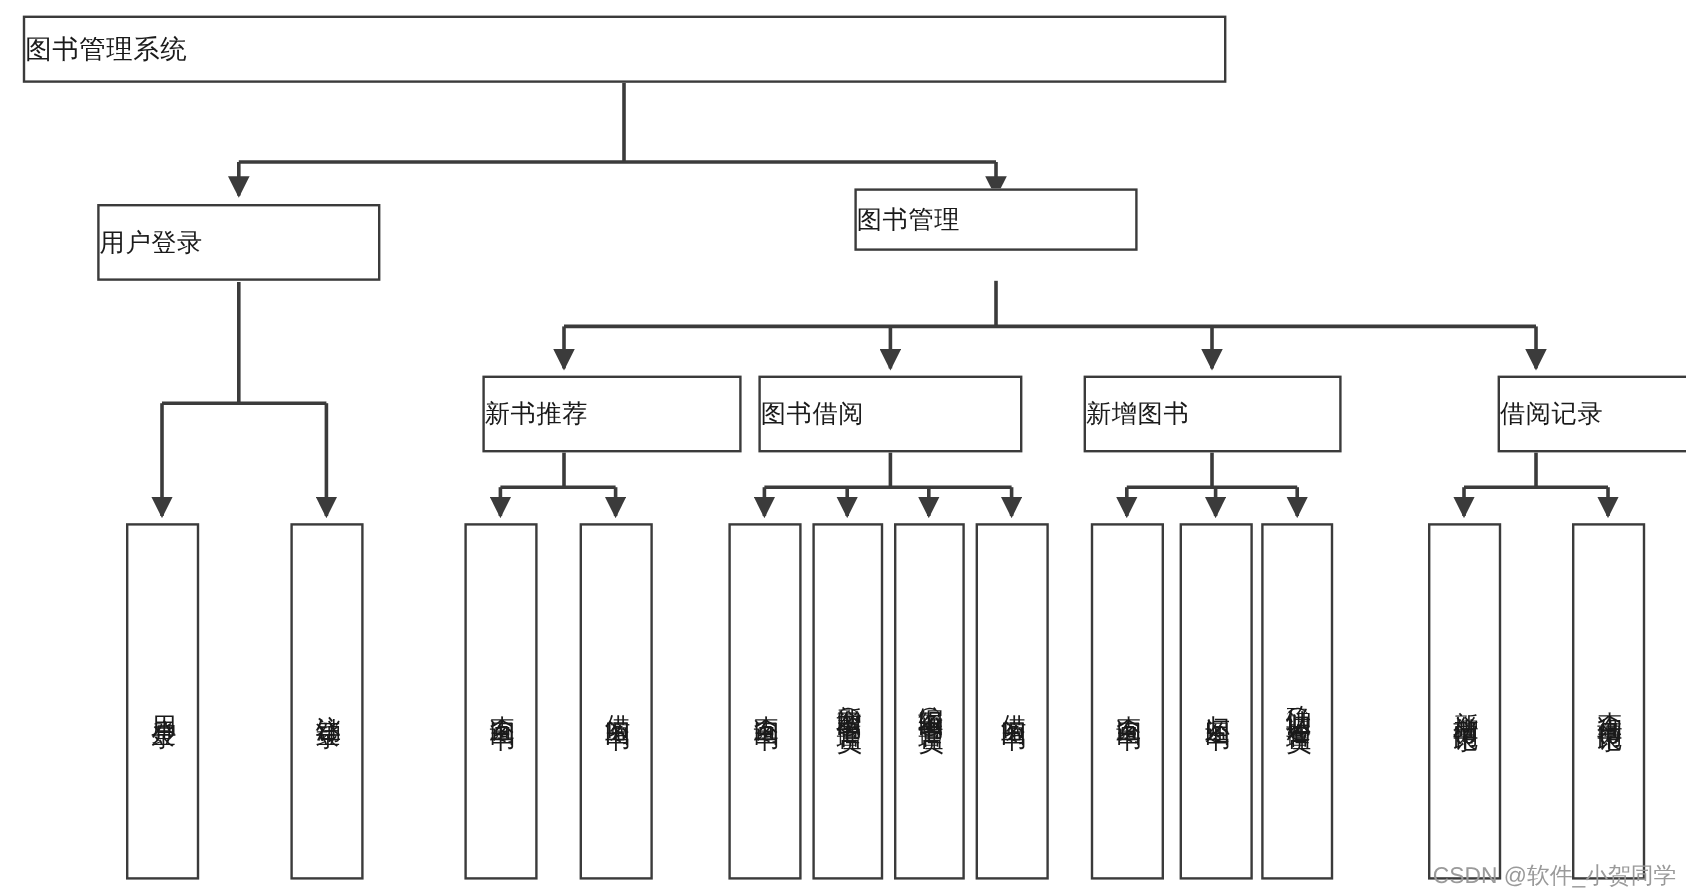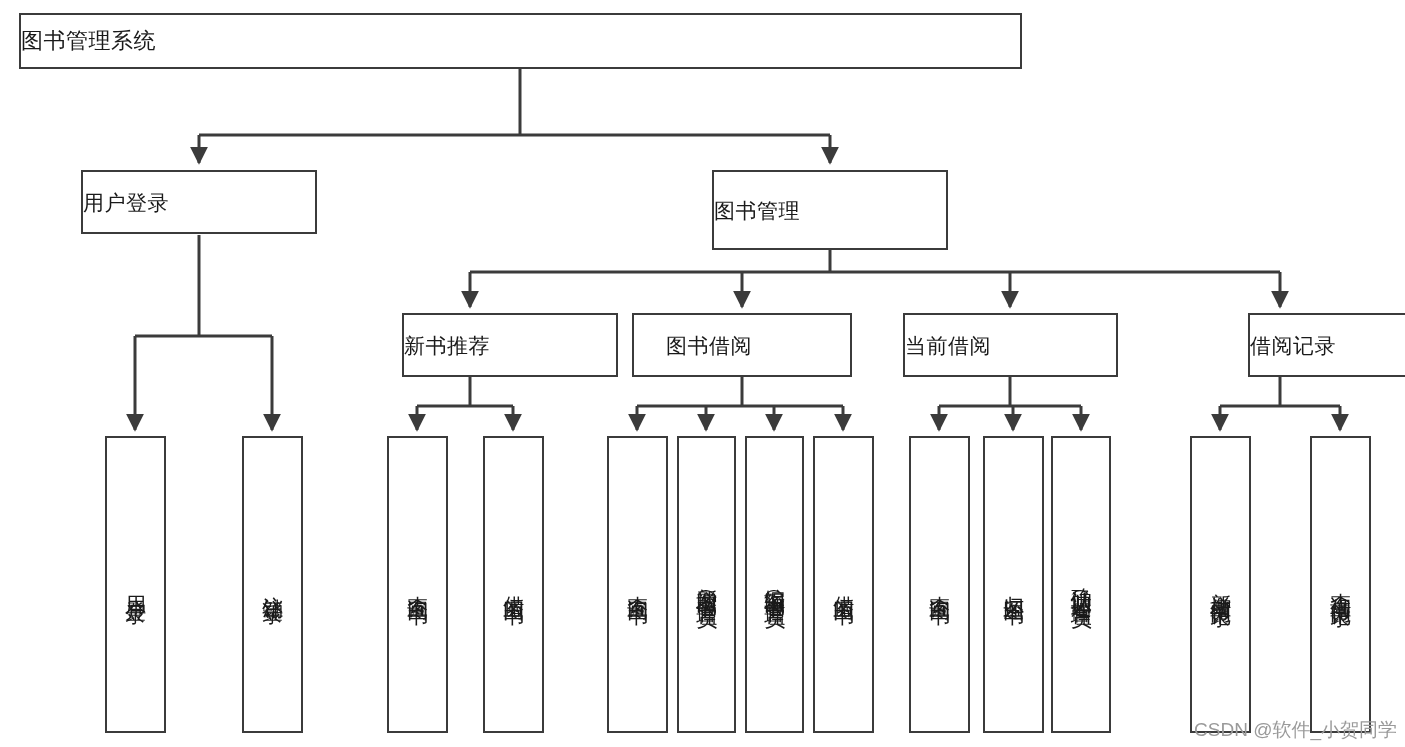--- a/index.html
+++ b/index.html
@@ -131,34 +131,34 @@
   </svg>
 
   <div class="node h title" style="left:19px; top:13px; width:1003px; height:56px;">
     <span class="label">图书管理系统</span>
   </div>
 
   <div class="node h" style="left:81px; top:170px; width:236px; height:64px;">
     <span class="label">用户登录</span>
   </div>
 
-  <div class="node h" style="left:712px; top:170px; width:236px; height:80px;">
+  <div class="node h" style="left:712px; top:157px; width:236px; height:52px;font-family:Liberation Serif, serif;">
     <span class="label">图书管理</span>
   </div>
 
   <div class="node h" style="left:362px; top:313px; width:216px; height:64px;margin-left:40px;">
     <span class="label">新书推荐</span>
   </div>
 
-  <div class="node h" style="left:632px; top:313px; width:220px; height:64px;padding-left:32px;">
+  <div class="node h" style="left:632px; top:313px; width:220px; height:64px;">
     <span class="label">图书借阅</span>
   </div>
 
   <div class="node h" style="left:903px; top:313px; width:215px; height:64px;">
-    <span class="label">当前借阅</span>
+    <span class="label">新增图书</span>
   </div>
 
   <div class="node h" style="left:1208px; top:313px; width:215px; height:64px;margin-left:40px;">
     <span class="label">借阅记录</span>
   </div>
 
   <div class="node v" style="left:105px; top:436px; width:61px; height:297px;">
     <span class="label">用户登录</span>
   </div>
 

